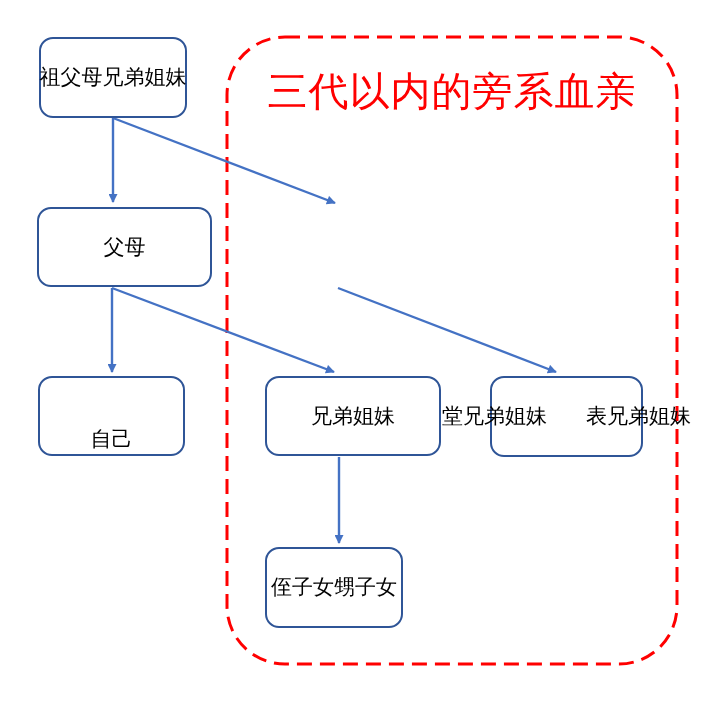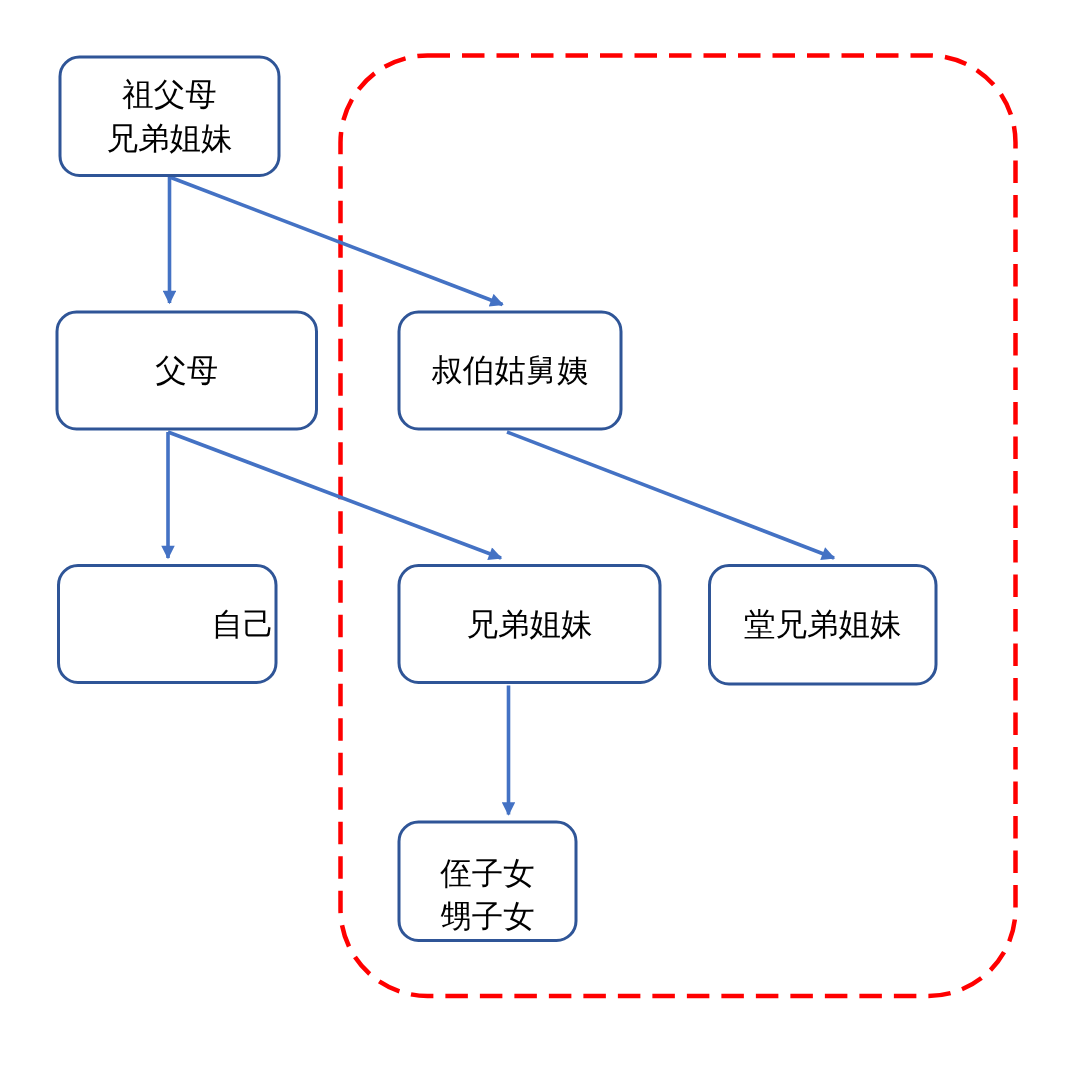--- a/index.html
+++ b/index.html
@@ -20,21 +20,21 @@
     left: 0; top: 0;
     width: 720px; height: 720px;
   }
   .node {
     position: absolute;
     box-sizing: border-box;
     background: #ffffff;
     border: 2.5px solid #2F5597;
     border-radius: 14px;
     display: flex;
-    flex-direction: column;
+    flex-direction: row;
     align-items: center;
     justify-content: center;
     text-align: center;
     color: #000000;
     font-size: 21px;
     line-height: 29px;
     z-index: 2;
   }
   .node span { display: block; white-space: nowrap; }
   .diagram-title {
@@ -66,44 +66,43 @@
     <rect x="227" y="37" width="450" height="627" rx="58" ry="58" fill="none" stroke="#FF0000" stroke-width="3" stroke-dasharray="15 8"></rect>
 
     <line x1="113" y1="118" x2="113" y2="202" stroke="#4472C4" stroke-width="2.4" marker-end="url(#arrowhead)"></line>
     <line x1="113" y1="118" x2="335" y2="203" stroke="#4472C4" stroke-width="2.4" marker-end="url(#arrowhead)"></line>
     <line x1="112" y1="288" x2="112" y2="372" stroke="#4472C4" stroke-width="2.4" marker-end="url(#arrowhead)"></line>
     <line x1="112" y1="288" x2="334" y2="372" stroke="#4472C4" stroke-width="2.4" marker-end="url(#arrowhead)"></line>
     <line x1="338" y1="288" x2="556" y2="372" stroke="#4472C4" stroke-width="2.4" marker-end="url(#arrowhead)"></line>
     <line x1="339" y1="457" x2="339" y2="543" stroke="#4472C4" stroke-width="2.4" marker-end="url(#arrowhead)"></line>
   </svg>
 
+  <div class="diagram-title">三代以内的旁系血亲</div>
 
   <div class="node" style="left:39px; top:37px; width:148px; height:81px;">
     <span>祖父母</span>
     <span>兄弟姐妹</span>
   </div>
 
   <div class="node" style="left:37px; top:207px; width:175px; height:80px;">
     <span>父母</span>
   </div>
 
-  <div class="node" style="left:265px; top:207px; width:150px; height:80px;">
-    <span>叔伯姑舅姨</span>
-  </div>
 
   <div class="node" style="left:38px; top:376px; width:147px; height:80px;align-items:flex-end;">
     <span>自己</span>
   </div>
 
   <div class="node" style="left:265px; top:376px; width:176px; height:80px;">
     <span>兄弟姐妹</span>
   </div>
 
-  <div class="node" style="left:472px; top:376px; width:153px; height:81px;gap:39px;">
+  <div class="node" style="left:490px; top:376px; width:153px; height:81px;gap:39px;">
     <span>堂兄弟姐妹</span>
+    <span>表兄弟姐妹</span>
   </div>
 
-  <div class="node" style="left:265px; top:547px; width:120px; height:81px;justify-content:flex-end;">
+  <div class="node" style="left:265px; top:547px; width:138px; height:81px;">
     <span>侄子女</span>
     <span>甥子女</span>
   </div>
 
 </div>
 
 </body></html>

